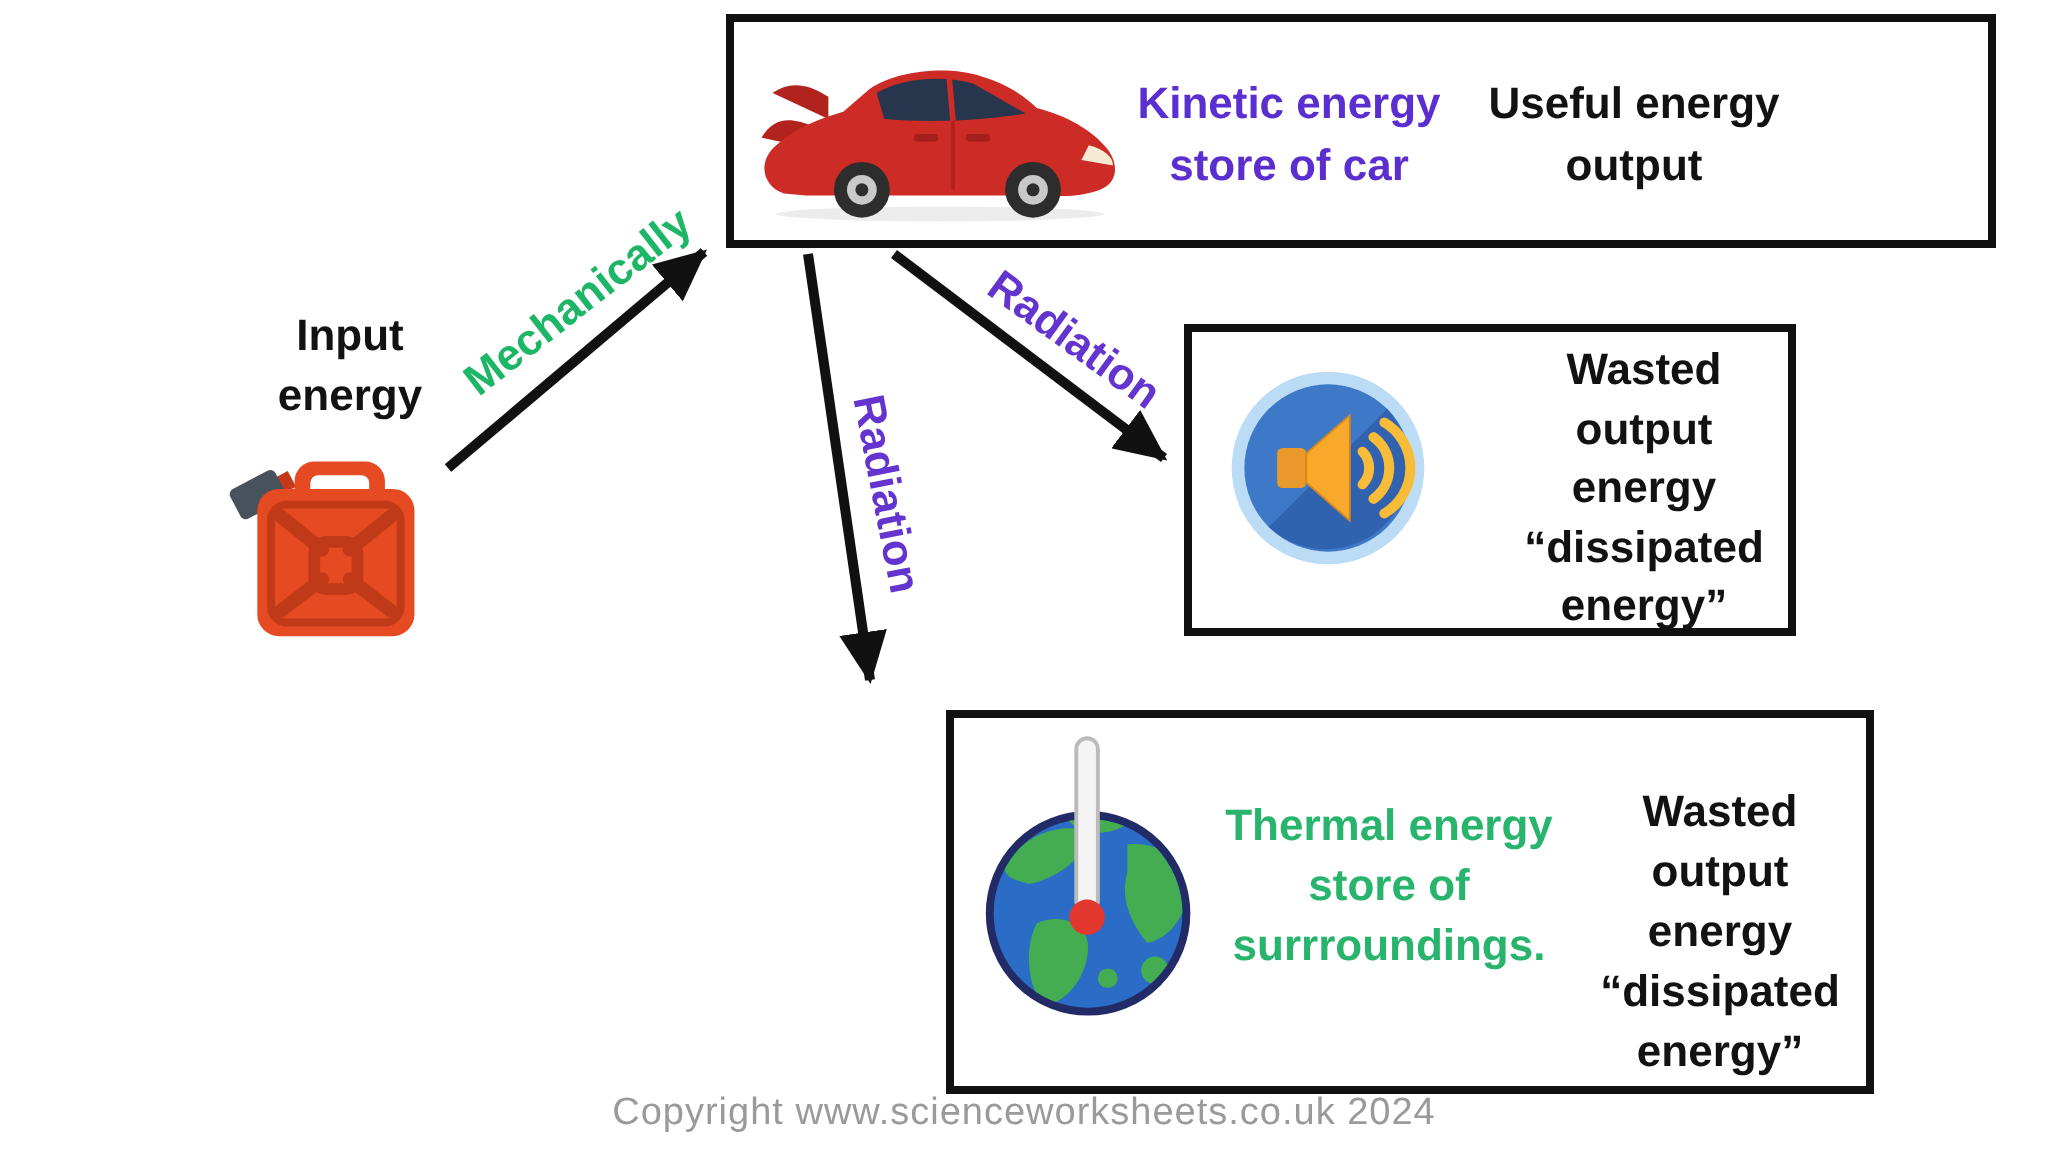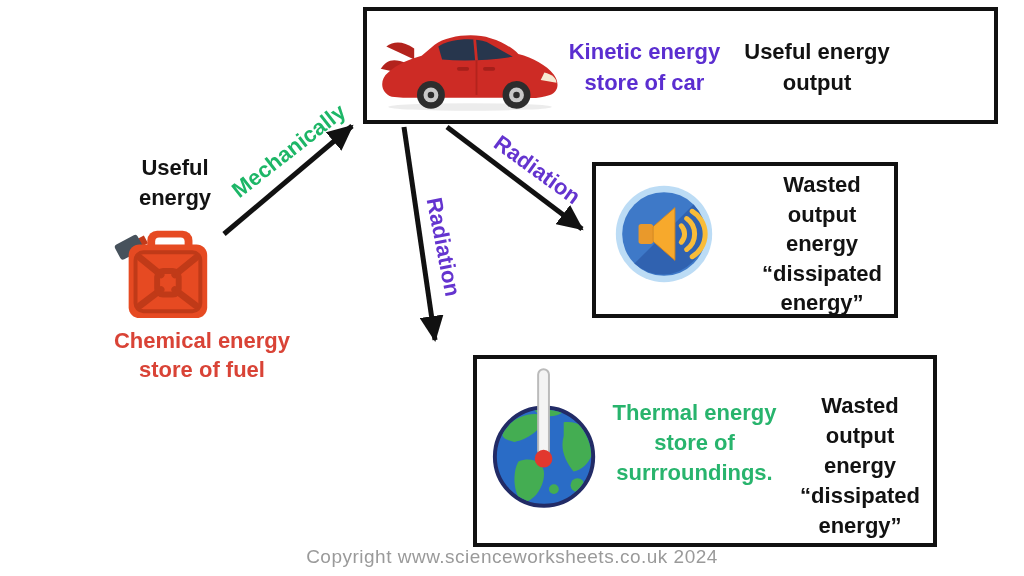--- a/index.html
+++ b/index.html
@@ -55,43 +55,41 @@
     <defs>
       <marker id="ah" markerUnits="userSpaceOnUse" markerWidth="28" markerHeight="24" refX="24" refY="12" orient="auto">
         <path d="M0,0 L26,12 L0,24 Z" fill="#111"></path>
       </marker>
     </defs>
     <line x1="224" y1="234" x2="352" y2="126" stroke="#111" stroke-width="5" marker-end="url(#ah)"></line>
     <line x1="447" y1="127" x2="582" y2="229" stroke="#111" stroke-width="5" marker-end="url(#ah)"></line>
     <line x1="404" y1="127" x2="435" y2="340" stroke="#111" stroke-width="5" marker-end="url(#ah)"></line>
   </svg>
 
-  <div class="lbl" id="input-energy">Useful
+  <div class="lbl" id="input-energy">Input
 energy</div>
 
   <svg class="icon" id="fuel-can" viewBox="0 0 110 110">
     <g transform="rotate(-28 28 30)">
       <rect x="26" y="25" width="12" height="9" fill="#c23a1a"></rect>
       <rect x="6" y="20" width="26" height="17" rx="3" fill="#47525c"></rect>
     </g>
     <rect x="38" y="16" width="46" height="26" rx="10" fill="#e64a22"></rect>
     <rect x="46" y="23" width="30" height="11" rx="4" fill="#ffffff"></rect>
     <rect x="19" y="30" width="80" height="75" rx="11" fill="#e64a22"></rect>
     <rect x="26" y="38" width="66" height="60" rx="8" fill="none" stroke="#c03a18" stroke-width="4"></rect>
     <g stroke="#c03a18" stroke-width="7" stroke-linecap="round">
       <line x1="31" y1="44" x2="52" y2="61"></line>
       <line x1="87" y1="44" x2="66" y2="61"></line>
       <line x1="31" y1="92" x2="52" y2="76"></line>
       <line x1="87" y1="92" x2="66" y2="76"></line>
     </g>
     <rect x="48" y="57" width="22" height="24" rx="6" fill="none" stroke="#c03a18" stroke-width="6"></rect>
   </svg>
 
-  <div class="lbl" id="chemical-label">Chemical energy
-store of fuel</div>
 
   <div class="arrow-label" id="mech-label">Mechanically</div>
   <div class="arrow-label" id="rad1-label">Radiation</div>
   <div class="arrow-label" id="rad2-label">Radiation</div>
 
   <div class="box" id="useful-box">
     <svg class="icon" id="car" viewBox="0 0 200 100">
       <ellipse cx="100" cy="93" rx="88" ry="4" fill="#ececec"></ellipse>
       <path d="M40,30 C28,22 18,22 10,28 L40,42 Z" fill="#b3231d"></path>
       <path d="M32,46 C18,40 10,42 4,52 L32,58 Z" fill="#b3231d"></path>

